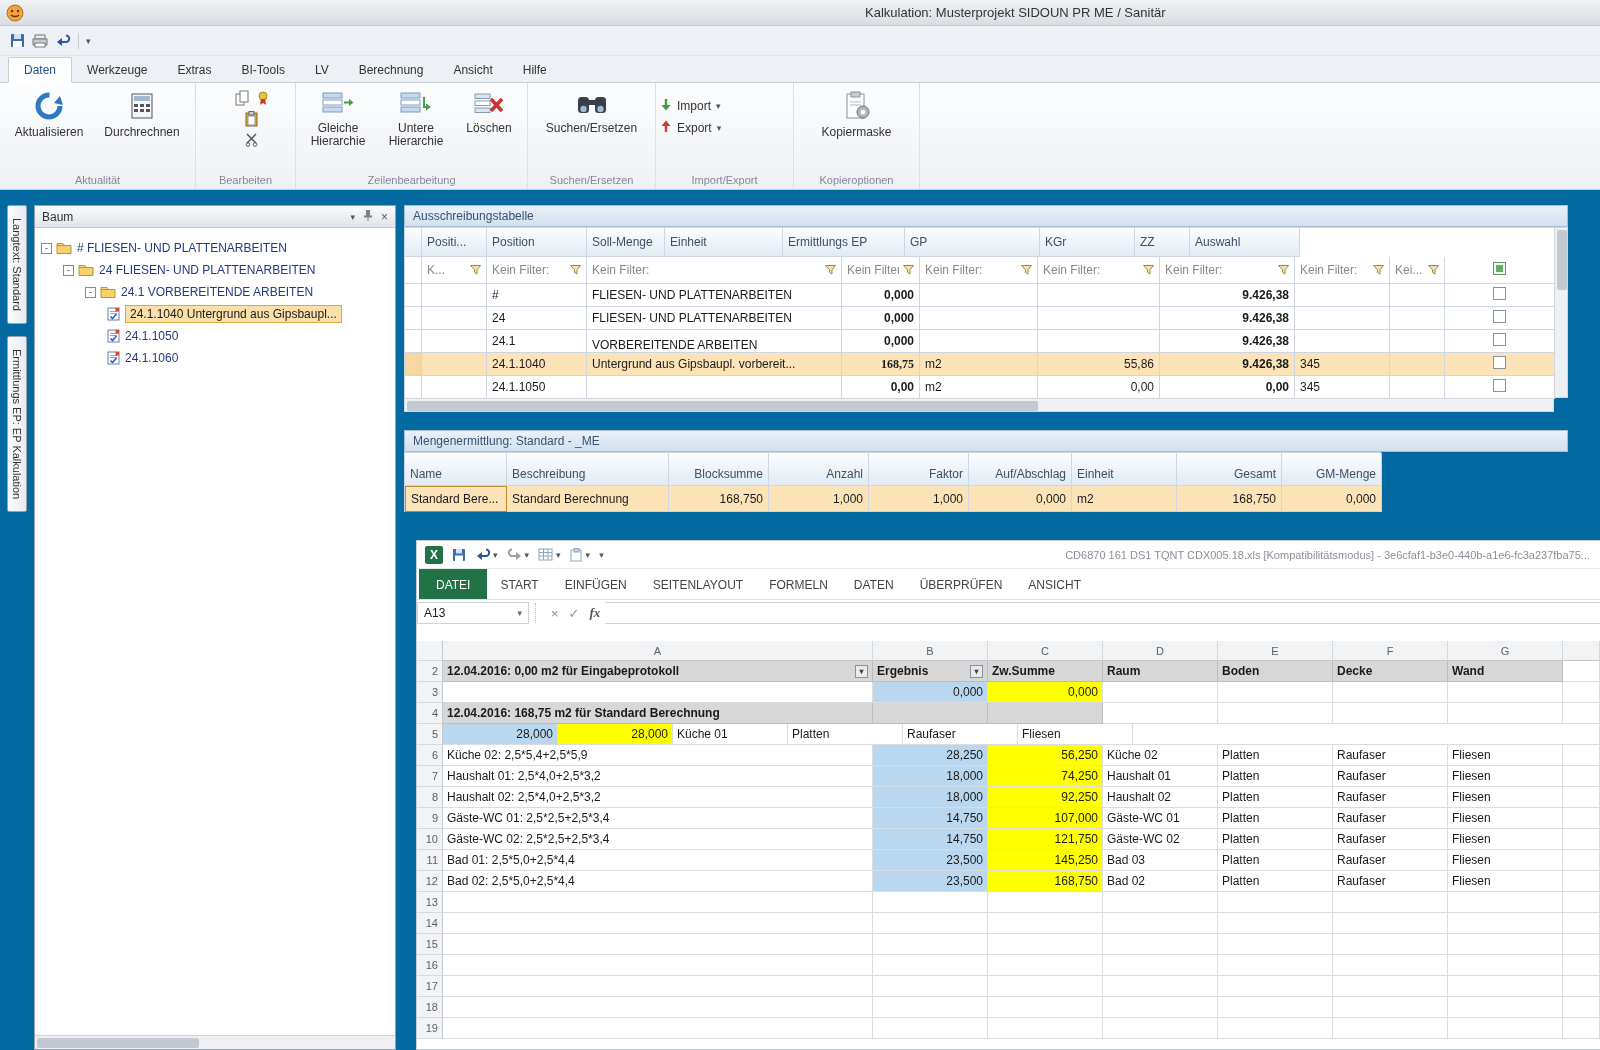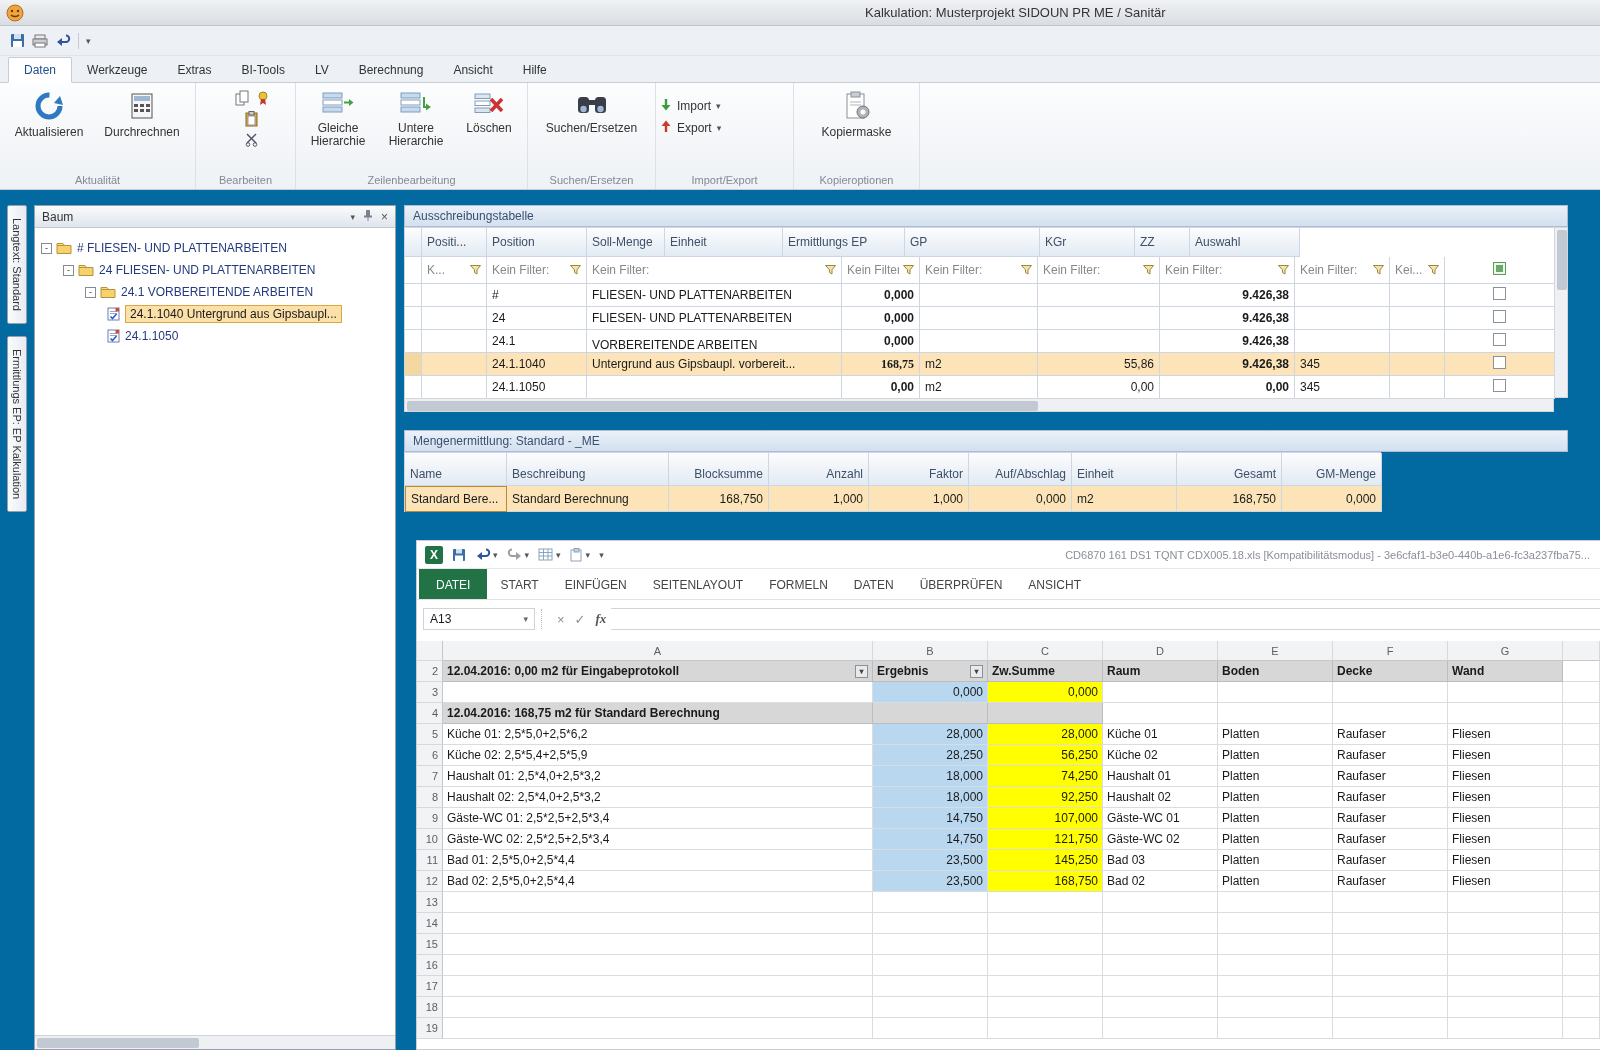--- a/index.html
+++ b/index.html
@@ -71,21 +71,21 @@
 .mdat .mname{border:1px solid #bd8a2f;}
 
 
 .excel{position:absolute;left:20px;top:350px;right:0;bottom:0;background:#fff;border:1px solid #c9ced6;border-right:none;}
 .xtb{height:28px;display:flex;align-items:center;gap:9px;padding:0 10px 0 8px;border-bottom:1px solid #e6e8eb;}
 .xlogo{display:inline-flex;width:18px;height:18px;background:#217346;color:#fff;align-items:center;justify-content:center;font-weight:bold;border-radius:2px;font-size:12px;}
 .xtitle{margin-left:auto;color:#8a8f98;font-size:11px;white-space:nowrap;overflow:hidden;text-overflow:ellipsis;min-width:0;}
 .xtabs{height:31px;display:flex;align-items:stretch;padding-left:2px;border-bottom:1px solid #e0e2e5;}
 .xtab{padding:9px 13px 0 13px;font-size:12px;color:#444;cursor:pointer;}
 .xtab.file{background:#217346;color:#fff;padding:9px 17px 0 17px;}
-.xformula{height:26px;display:flex;align-items:center;margin-top:6px;padding-left:6px;}
+.xformula{height:26px;display:flex;align-items:center;margin-top:0;}
 .namebox{width:112px;height:22px;border:1px solid #d0d4da;display:flex;align-items:center;padding:0 6px;cursor:pointer;}
 .nbarrow{margin-left:auto;font-size:9px;color:#666;}
 .fsep{width:5px;height:20px;border-left:1px dotted #b8bcc2;margin:0 6px;}
 .fbtn{color:#8a8f98;padding:0 5px;cursor:pointer;font-size:13px;}
 .fbtn.fx{font-family:"Liberation Serif",serif;font-style:italic;font-weight:bold;color:#555;}
 .fxinput{flex:1;height:22px;border-top:1px solid #d0d4da;border-bottom:1px solid #d0d4da;background:#fff;}
 .xgrid{position:absolute;left:0;top:100px;right:0;bottom:0;overflow:hidden;}
 .xrow{display:flex;height:21px;}
 .xrow.xcolhdr{height:20px;}
 .xch{background:#f2f3f5;border-right:1px solid #d5d8dc;border-bottom:1px solid #c4c8cd;color:#5a5f66;font-size:11px;display:flex;align-items:center;justify-content:center;flex:none;}
@@ -375,20 +375,32 @@
               <svg width="14" height="14">
                 <rect x="1" y="1" width="11" height="12" fill="#fff" stroke="#6b7fae"></rect>
                 <line x1="3" y1="4.5" x2="10" y2="4.5" stroke="#9aa7c7"></line>
                 <line x1="3" y1="6.5" x2="10" y2="6.5" stroke="#9aa7c7"></line>
                 <rect x="8.5" y="1" width="3.5" height="3.5" fill="#cf4a3a"></rect>
                 <path d="M3.5 9.5l2 2 4-4.5" stroke="#2a5bd7" stroke-width="1.6" fill="none"></path>
               </svg>
             </span>
             <span class="tlbl">24.1.1050</span>
           </div>
+          <div class="titem" style="padding-left: 72px;">
+            <span class="ticon">
+              <svg width="14" height="14">
+                <rect x="1" y="1" width="11" height="12" fill="#fff" stroke="#6b7fae"></rect>
+                <line x1="3" y1="4.5" x2="10" y2="4.5" stroke="#9aa7c7"></line>
+                <line x1="3" y1="6.5" x2="10" y2="6.5" stroke="#9aa7c7"></line>
+                <rect x="8.5" y="1" width="3.5" height="3.5" fill="#cf4a3a"></rect>
+                <path d="M3.5 9.5l2 2 4-4.5" stroke="#2a5bd7" stroke-width="1.6" fill="none"></path>
+              </svg>
+            </span>
+            <span class="tlbl">24.1.1060</span>
+          </div>
         </div>
       <div class="treescroll">
           <div class="thumb" style="width:45%"></div>
         </div>
     </div>
 
     <div class="content">
 
       <div class="phdr" style="top:15px" able="false">
         <span>Ausschreibungstabelle</span>
@@ -839,23 +851,20 @@
               <div class="xc hdr" style="width: 115px;"></div>
               <div class="xc hdr" style="width: 115px;"></div>
               <div class="xc" style="width: 115px;"></div>
               <div class="xc" style="width: 115px;"></div>
               <div class="xc" style="width: 115px;"></div>
               <div class="xc" style="width: 115px;"></div>
               <div class="xc xfiller"></div>
             </div>
             <div class="xrow">
               <div class="xrh">5</div>
-              <div class="xc" style="width: 430px;">
-                <span>Küche 01: 2,5*5,0+2,5*6,2</span>
-              </div>
               <div class="xc blue" style="width: 115px;">
                 <span>28,000</span>
               </div>
               <div class="xc yellow" style="width: 115px;">
                 <span>28,000</span>
               </div>
               <div class="xc" style="width: 115px;">
                 <span>Küche 01</span>
               </div>
               <div class="xc" style="width: 115px;">

